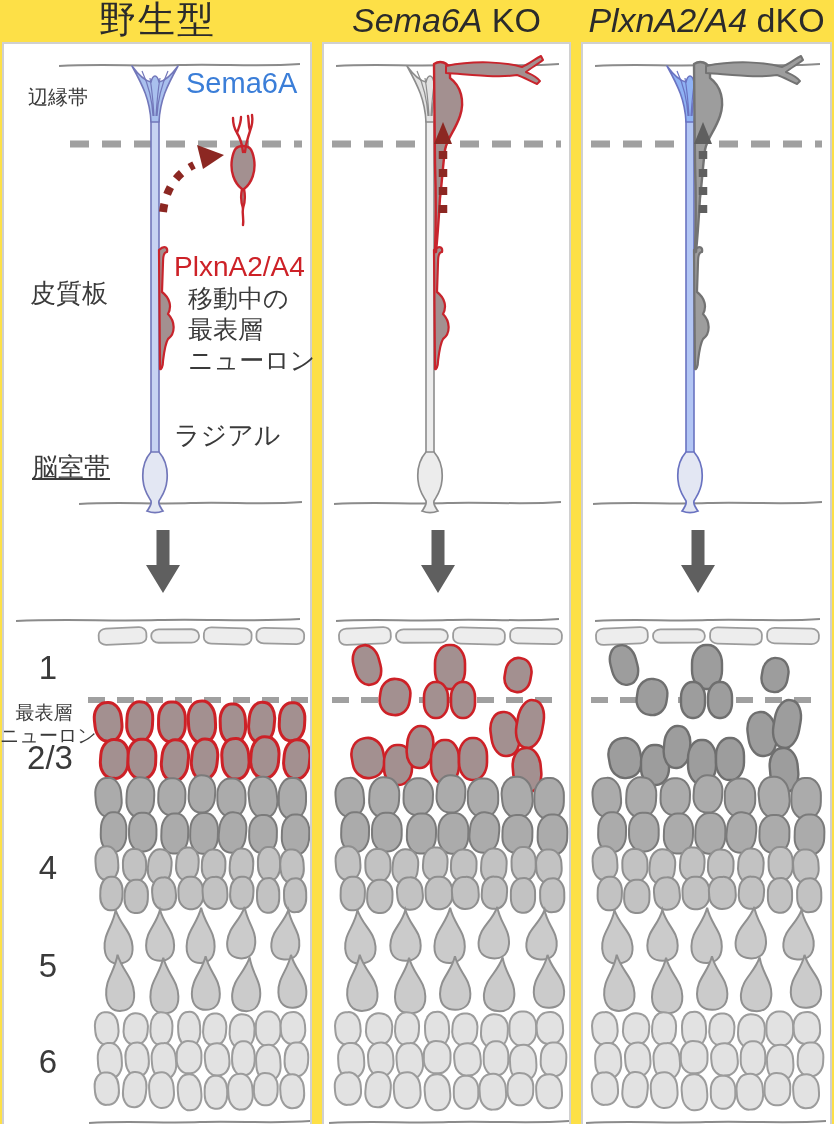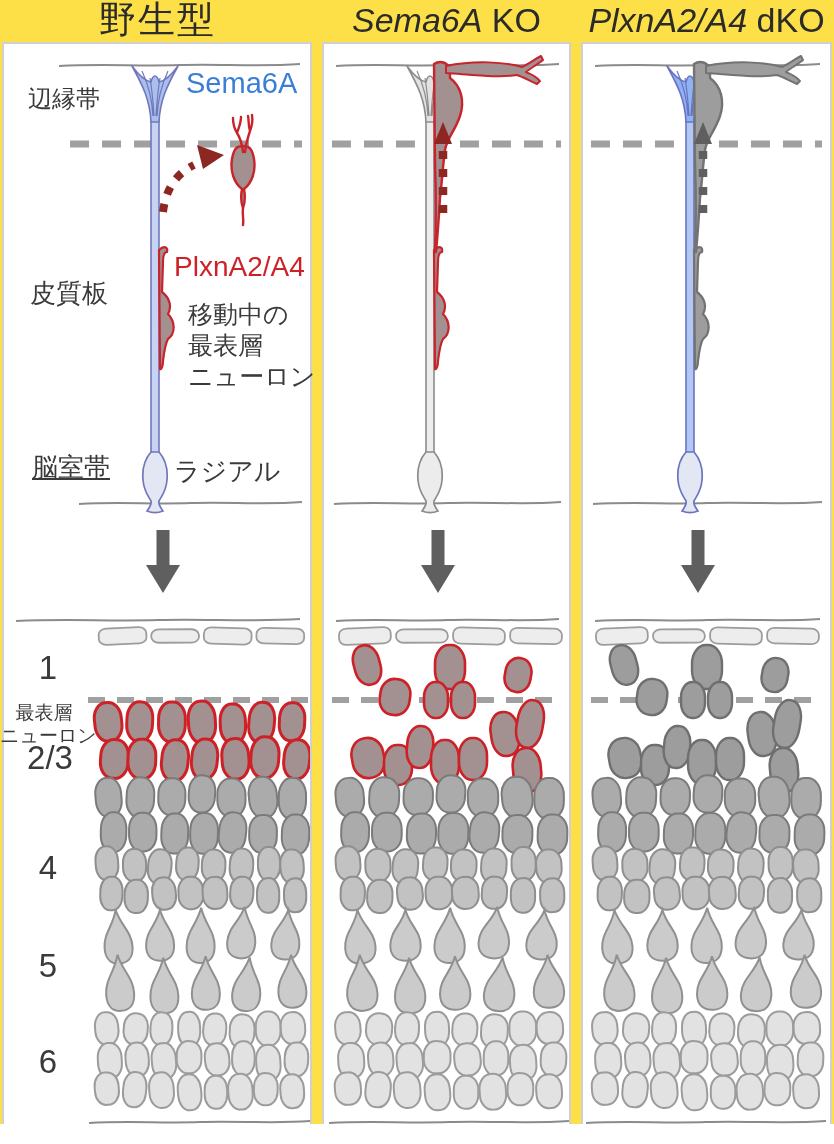--- a/index.html
+++ b/index.html
@@ -332,27 +332,27 @@
         <rect x="67.9044577805831" y="1028.33187703375" width="26.472411326890143" height="35.517986261547776" rx="11.912585097100564" ry="14.917554229850065" fill="#e2e2e2" stroke="#9c9c9c" stroke-width="2" transform="rotate(-4.390451550236321 81.14066344402818 1046.090870164524)"></rect>
         <rect x="98.86032015409509" y="1030.3651010274043" width="25.21220675562363" height="35.88770933767228" rx="11.345493040030634" ry="15.072837921822355" fill="#e2e2e2" stroke="#9c9c9c" stroke-width="2" transform="rotate(-5.004368898749817 111.46642353190691 1048.3089556962404)"></rect>
         <rect x="127.81287164157024" y="1031.7310500849126" width="24.480851411570985" height="32.93978244130267" rx="11.016383135206944" ry="13.83470862534712" fill="#e2e2e2" stroke="#9c9c9c" stroke-width="2" transform="rotate(-0.46804287811391987 140.05329734735574 1048.200941305564)"></rect>
         <rect x="153.6801888904716" y="1029.8439857072954" width="26.279873926924484" height="35.73537435028993" rx="11.825943267116019" ry="15.008857227121771" fill="#e2e2e2" stroke="#9c9c9c" stroke-width="2" transform="rotate(-3.54481712107372 166.82012585393386 1047.7116728824403)"></rect>
         <rect x="181.58037443522008" y="1029.1265865623354" width="25.66228342940231" height="32.10134496277897" rx="11.54802754323104" ry="13.482564884367166" fill="#e2e2e2" stroke="#9c9c9c" stroke-width="2" transform="rotate(1.0598107278929092 194.41151614992123 1045.177259043725)"></rect>
         <rect x="210.28547995084372" y="1030.3228804368991" width="25.59160671090358" height="33.879975667310646" rx="11.516223019906612" ry="14.229589780270471" fill="#e2e2e2" stroke="#9c9c9c" stroke-width="2" transform="rotate(-3.890918460296234 223.08128330629552 1047.2628682705545)"></rect>
         <path d="M 3,1079 C 46.199999999999996,1076.5 82.2,1079.5 123,1078 C 161.4,1076.5 199.79999999999998,1080 243,1077" stroke="#8b8b8b" stroke-width="2" fill="none"></path>
       </svg>
   </div>
 
-  <div class="lbl" style="left:28px;top:86px;font-size:24px;">辺縁帯</div>
+  <div class="lbl" style="left:28px;top:86px;font-size:20px;">辺縁帯</div>
   <div class="lbl blue" style="left:186px;top:68px;font-size:29px;">Sema6A</div>
   <div class="lbl" style="left:30px;top:279px;font-size:26px;">皮質板</div>
   <div class="lbl red" style="left:174px;top:252px;font-size:28px;">PlxnA2/A4</div>
-  <div class="lbl" style="left:188px;top:299px;font-size:25px;line-height:31px;"><div>移動中の</div><div>最表層</div><div>ニューロン</div></div>
+  <div class="lbl" style="left:188px;top:283px;font-size:25px;line-height:31px;"><div>移動中の</div><div>最表層</div><div>ニューロン</div></div>
   <div class="lbl" style="left:32px;top:453px;font-size:26px;text-decoration:underline;">脳室帯</div>
-  <div class="lbl" style="left:174px;top:456px;font-size:26px;line-height:30px;"><div>ラジアル</div></div>
+  <div class="lbl" style="left:174px;top:420px;font-size:26px;line-height:30px;"><div>ラジアル</div></div>
 
   <div class="lbl center" style="left:30px;top:650px;width:36px;font-size:33px;">1</div>
   <div class="lbl center" style="left:0px;top:701px;width:88px;font-size:19px;line-height:23px;"><div>最表層</div><div>ニューロン</div></div>
   <div class="lbl center" style="left:22px;top:740px;width:56px;font-size:33px;">2/3</div>
   <div class="lbl center" style="left:30px;top:850px;width:36px;font-size:33px;">4</div>
   <div class="lbl center" style="left:30px;top:948px;width:36px;font-size:33px;">5</div>
   <div class="lbl center" style="left:30px;top:1044px;width:36px;font-size:33px;">6</div>
 </div>
 
 </body></html>

